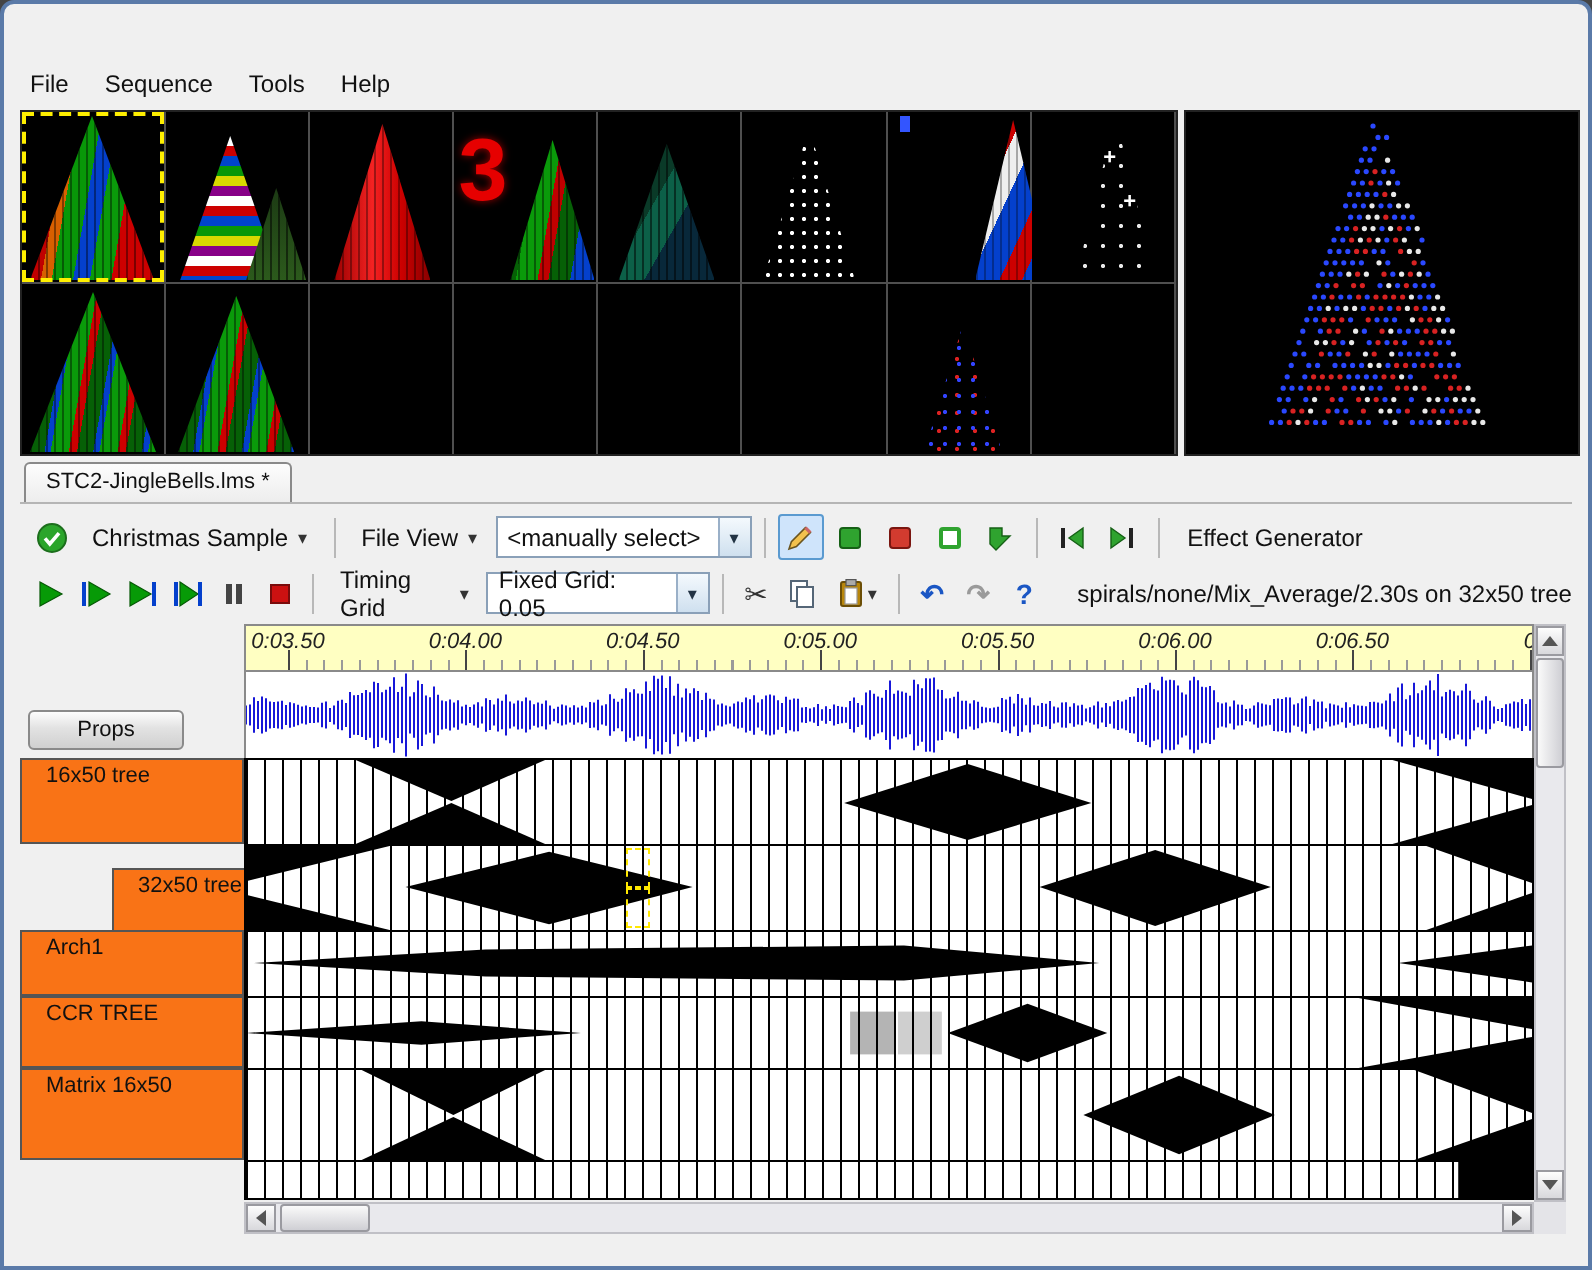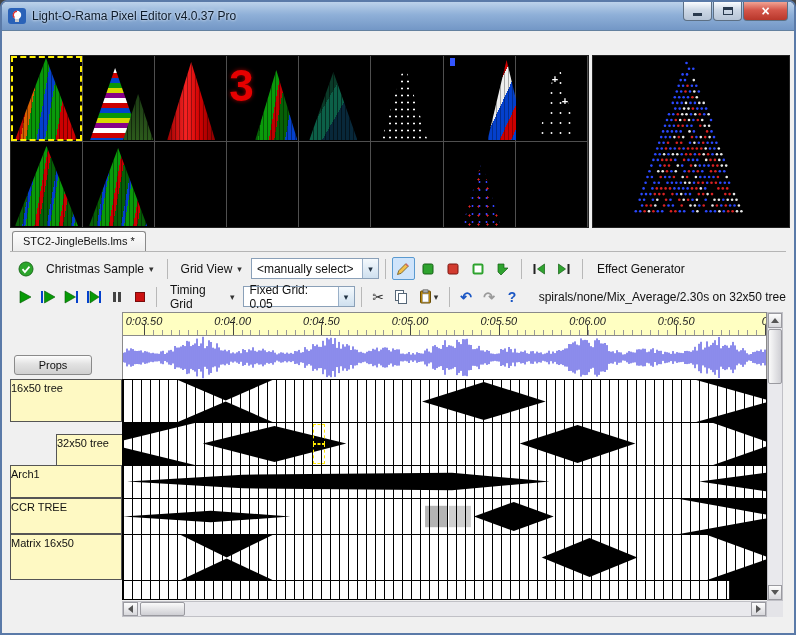--- a/index.html
+++ b/index.html
@@ -56,21 +56,21 @@
   .effect-gen{font-size:12px;color:#111;padding:4px 8px;}
   .status-text{font-size:12px;color:#111;margin-left:14px;white-space:nowrap;}
   
   .ruler{position:absolute;left:120px;top:310px;width:645px;height:24px;background-color:#ffffc2;border:1px solid #8a8a8a;overflow:hidden;
     background-image:repeating-linear-gradient(90deg,#444 0 1px,transparent 1px 88.7px),repeating-linear-gradient(90deg,#999 0 1px,transparent 1px 8.87px);
     background-size:100% 10px,100% 5px;background-position:21px 100%,21px 100%;background-repeat:no-repeat;}
   .ruler-label{position:absolute;top:2px;width:60px;text-align:center;font-size:11px;color:#222;font-style:italic;}
   .waveform{position:absolute;left:120px;top:334px;width:645px;height:43px;background:#fff;border-left:1px solid #8a8a8a;border-right:1px solid #8a8a8a;}
   .props-btn{position:absolute;left:12px;top:353px;width:78px;height:20px;background:linear-gradient(#fdfdfd,#e2e2e2 45%,#d0d0d0);border:1px solid #8a8a8a;border-radius:3px;font-size:11px;color:#111;display:flex;align-items:center;justify-content:center;}
   
-  .track-label{position:absolute;left:8px;width:112px;background:#fef9c3;border:1px solid #555;font-size:11px;color:#111;padding:2px 0;}
+  .track-label{position:absolute;left:8px;width:112px;background:#f97316;border:1px solid #555;font-size:11px;color:#111;padding:2px 12px;}
   .grid-area{position:absolute;left:120px;top:377px;width:645px;height:221px;background:#000;border:1px solid #000;}
   .grid-row{position:relative;width:100%;background:#fff;border-bottom:1px solid #000;overflow:hidden;}
   .grid-row::after{content:"";position:absolute;inset:0;background:repeating-linear-gradient(90deg,#000 0 1px,transparent 1px 9px);pointer-events:none;}
   .row-svg{position:absolute;inset:0;width:100%;height:100%;}
   .sel-cell{position:absolute;width:12px;height:20px;border:1px dashed #ffe800;z-index:4;}
   
   .vscroll{position:absolute;left:765px;top:310px;width:16px;height:289px;background:#e9e9ed;border:1px solid #c0c0c6;}
   .hscroll{position:absolute;left:120px;top:599px;width:645px;height:16px;background:#e9e9ed;border:1px solid #c0c0c6;}
   .scroll-btn{position:absolute;background:linear-gradient(#fdfdfd,#d8d8dc);border:1px solid #9a9aa0;display:flex;align-items:center;justify-content:center;}
   .scroll-thumb{position:absolute;background:linear-gradient(90deg,#fafafa,#cfcfd4);border:1px solid #9a9aa0;border-radius:2px;}
@@ -80,41 +80,27 @@
   .arr-down{border-left:4px solid transparent;border-right:4px solid transparent;border-top:5px solid #555;}
   .arr-left{border-top:4px solid transparent;border-bottom:4px solid transparent;border-right:5px solid #555;}
   .arr-right{border-top:4px solid transparent;border-bottom:4px solid transparent;border-left:5px solid #555;}
   .scroll-corner{position:absolute;left:765px;top:599px;width:16px;height:16px;background:#e4e4e8;}
 </style>
 </head>
 <body>
 
 <div class="window">
 
-  <div class="titlebar">
-    <svg width="18" height="16" viewBox="0 0 18 16">
-      <rect x="0" y="0" width="18" height="16" rx="3" fill="#2a62b8"></rect>
-      <circle cx="9" cy="7" r="4.2" fill="#fff"></circle>
-      <path d="M9 3.2a3.8 3.8 0 0 0-2.6 6.5" fill="none" stroke="#d33" stroke-width="1.4"></path>
-      <rect x="7" y="11" width="4" height="3" fill="#ccc"></rect>
-    </svg>
-    <span class="title-text">Light-O-Rama Pixel Editor v4.0.37 Pro</span>
-    <div class="win-controls">
-      <button class="win-btn">
-          <span class="glyph-min"></span>
-        </button>
-      <button class="win-btn">
-          <span class="glyph-max"></span>
-        </button>
-      <button class="win-btn close">
-          <span>×</span>
-        </button>
-    </div>
-  </div>
-
+
+  <div class="menubar">
+    <span class="menu-item">File</span>
+    <span class="menu-item">Sequence</span>
+    <span class="menu-item">Tools</span>
+    <span class="menu-item">Help</span>
+  </div>
 
   <div class="preview-grid">
     <div class="pcell selected">
       <div class="tree t-multi" style="left:4px;top:2px;width:62px;height:82px;"></div>
     </div>
     <div class="pcell">
       <div class="tree t-stripes" style="left:7px;top:12px;width:50px;height:72px;"></div>
       <div class="tree t-darksmall" style="left:40px;top:38px;width:30px;height:46px;"></div>
     </div>
     <div class="pcell">
@@ -478,21 +464,21 @@
         <circle cx="8" cy="8" r="7" fill="#2ba52b" stroke="#1c6e1c"></circle>
         <path d="M4.5 8.2l2.4 2.8 4.6-5.4" stroke="#fff" stroke-width="1.8" fill="none"></path>
       </svg>
     </button>
     <div class="tb-drop">
       <span>Christmas Sample</span>
       <span class="drop-arrow">▾</span>
     </div>
     <span class="sep"></span>
     <div class="tb-drop">
-      <span>Grid View</span>
+      <span>File View</span>
       <span class="drop-arrow">▾</span>
     </div>
     <div class="combo" style="width:128px;">
       <span style="flex:1;overflow:hidden;">&lt;manually select&gt;</span>
       <span class="combo-arrow">
           <span>▾</span>
         </span>
     </div>
     <span class="sep"></span>
     <button class="tb-btn selected">

